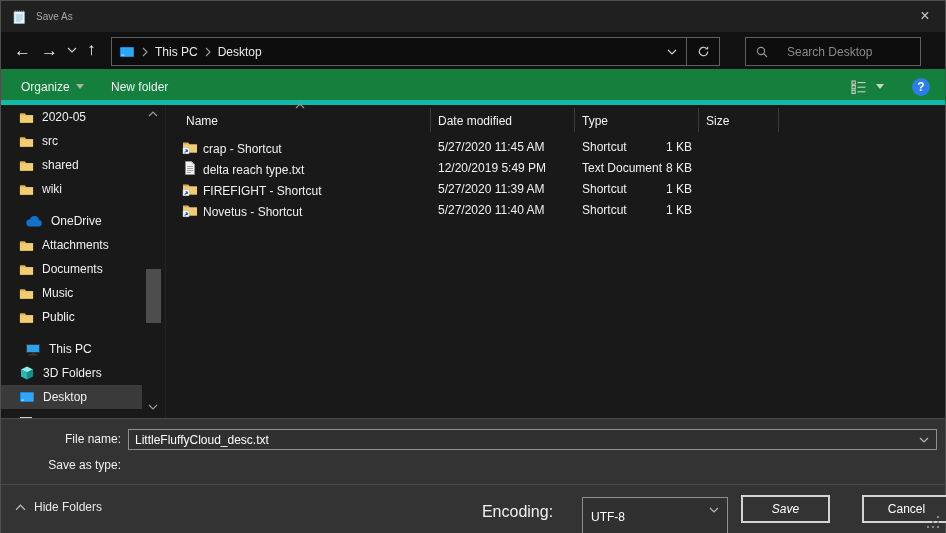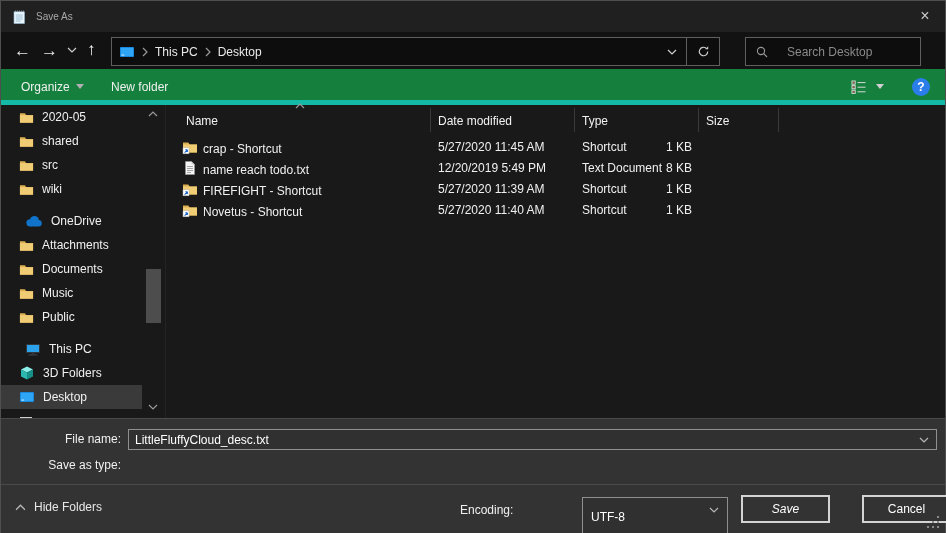--- a/index.html
+++ b/index.html
@@ -55,21 +55,21 @@
   .frow .c-size{position:absolute;left:500px;width:104px;top:3px;}
 
   
   .panel{position:absolute;left:0;top:417px;right:0;height:116px;background:#333333;border-top:1px solid #4a4a4a;box-sizing:border-box;}
   .f-label{position:absolute;left:0;width:120px;text-align:right;color:#f0f0f0;font-size:12px;}
   .combo{position:absolute;left:127px;width:809px;height:21px;box-sizing:border-box;background:#303030;border:1px solid #8f8f8f;color:#fff;font-size:12px;display:flex;align-items:center;padding:0 22px 0 6px;}
   .combo input{flex:1;min-width:0;background:transparent;border:none;outline:none;color:#fff;font-size:12px;font-family:"Liberation Sans",sans-serif;padding:0;}
   .combo .chev{position:absolute;right:7px;top:7px;color:#b8b8b8;}
   .footer-divider{position:absolute;left:0;right:0;top:65px;height:1px;background:#4a4a4a;}
   .hide-folders{position:absolute;left:14px;top:81px;display:flex;align-items:center;gap:8px;color:#e8e8e8;font-size:12px;}
-  .enc-label{position:absolute;left:459px;top:84px;width:115px;text-align:left;color:#f0f0f0;font-size:12px;}
+  .enc-label{position:absolute;left:459px;top:84px;width:115px;text-align:center;color:#f0f0f0;font-size:16px;}
   .enc-select{position:absolute;left:581px;top:78px;width:146px;height:40px;box-sizing:border-box;background:#303030;border:1px solid #8f8f8f;color:#fff;font-size:12px;display:flex;align-items:center;padding:0 22px 0 8px;}
   .enc-select .chev{position:absolute;right:8px;top:9px;color:#b8b8b8;}
   .btn{position:absolute;top:76px;width:89px;height:28px;box-sizing:border-box;background:#333333;border:2px solid #d4d4d4;color:#fff;font-size:12px;display:flex;align-items:center;justify-content:center;}
   .btn-save{left:740px;font-style:italic;}
   .btn-cancel{left:841px;margin-left:20px;}
   .grip{position:absolute;right:5px;bottom:5px;width:13px;height:13px;}
   .grip::before{content:"";position:absolute;left:0;top:10px;width:2px;height:2px;background:#8a8a8a;
     box-shadow:5px 0 0 #8a8a8a,10px 0 0 #8a8a8a,5px -5px 0 #8a8a8a,10px -5px 0 #8a8a8a,10px -10px 0 #8a8a8a;}
   svg{display:block;}
 </style>
@@ -263,29 +263,29 @@
             </svg>
           </span>
         <span>2020-05</span>
       </div>
       <div class="side-item">
         <span>
             <svg width="15" height="15">
               <use href="#i-folder"></use>
             </svg>
           </span>
+        <span>src</span>
+      </div>
+      <div class="side-item">
+        <span>
+            <svg width="15" height="15">
+              <use href="#i-folder"></use>
+            </svg>
+          </span>
         <span>shared</span>
-      </div>
-      <div class="side-item">
-        <span>
-            <svg width="15" height="15">
-              <use href="#i-folder"></use>
-            </svg>
-          </span>
-        <span>src</span>
       </div>
       <div class="side-item">
         <span>
             <svg width="15" height="15">
               <use href="#i-folder"></use>
             </svg>
           </span>
         <span>wiki</span>
       </div>
       <div class="side-item group gap">
@@ -403,21 +403,21 @@
           <span class="c-date">5/27/2020 11:45 AM</span>
           <span class="c-type">Shortcut</span>
           <span class="c-size">1 KB</span>
         </div>
         <div class="frow">
           <span class="c-icon">
               <svg width="16" height="16">
                 <use href="#i-textdoc"></use>
               </svg>
             </span>
-          <span class="c-name">name reach todo.txt</span>
+          <span class="c-name">delta reach type.txt</span>
           <span class="c-date">12/20/2019 5:49 PM</span>
           <span class="c-type">Text Document</span>
           <span class="c-size">8 KB</span>
         </div>
         <div class="frow">
           <span class="c-icon">
               <svg width="16" height="16">
                 <use href="#i-folder-shortcut"></use>
               </svg>
             </span>

